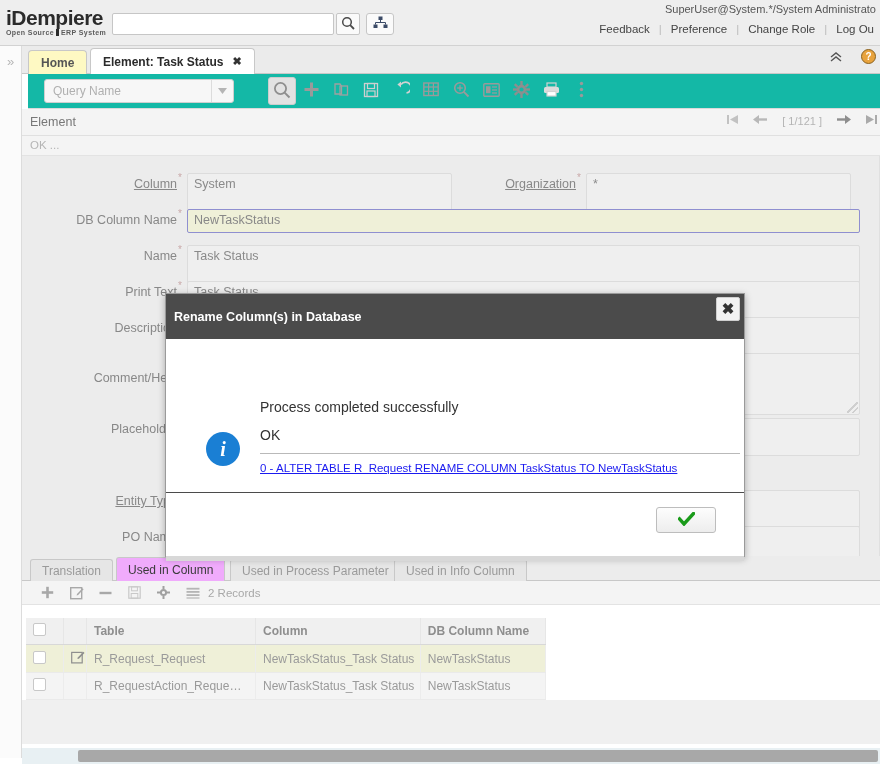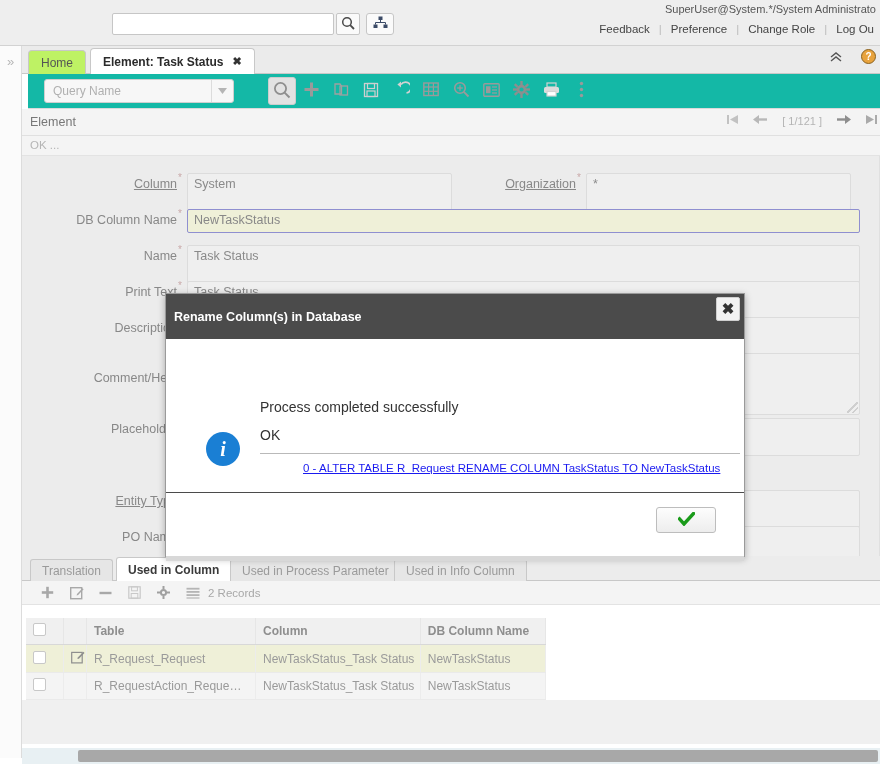--- a/index.html
+++ b/index.html
@@ -71,24 +71,25 @@
   }
   .sidetoggle {
     position: absolute; left: 0; top: 46px; width: 22px; height: 712px;
     background: #fbfbfb; border-right: 1px solid #dcdcdc;
     font-size: 13px; color: #b6b6b6; text-align: center; padding-top: 8px;
   }
   .tab {
     position: absolute; top: 4px; height: 24px;
     border: 1px solid #c8c8c8; border-bottom: none;
     border-radius: 4px 4px 0 0;
-    background: #bef264;
+    background: #fef9c3;
     font-size: 12px; color: #555;
     display: flex; align-items: center; justify-content: center;
     padding: 0 12px;
+    font-weight: bold;
   }
   .tab.active {
     background: #fff; color: #2b2b2b; font-weight: bold;
     top: 2px; height: 26px;
   }
   .tab .closex { margin-left: 9px; font-size: 11px; color: #333; font-weight: bold; }
   .hdr-right-icons {
     position: absolute; top: 50px; right: 4px;
     display: flex; gap: 16px; align-items: center;
   }
@@ -173,21 +174,21 @@
   .btabsbar {
     position: absolute; left: 22px; top: 556px; width: 858px; height: 25px;
     background: #ececec; border-bottom: 1px solid #c8c8c8;
   }
   .btab {
     position: absolute; top: 3px; height: 22px;
     border: 1px solid #c8c8c8; border-bottom: none; border-radius: 3px 3px 0 0;
     background: #e6e6e6; font-size: 12px; color: #9a9a9a;
     display: flex; align-items: center; padding: 0 11px;
   }
-  .btab.active { background: #ffffff; color: #3a3a3a; font-weight: bold; top: 1px; height: 24px; }
+  .btab.active { background: #f0abfc; color: #3a3a3a; font-weight: normal; top: 1px; height: 24px; }
 
   .gridtoolbar {
     position: absolute; left: 22px; top: 581px; width: 858px; height: 24px;
     background: #f4f4f4; border-bottom: 1px solid #e3e3e3;
     display: flex; align-items: center; padding-left: 18px; gap: 14px;
   }
   .gt-icon { width: 15px; height: 15px; display: flex; align-items: center; justify-content: center; }
   .recordcount { font-size: 11.5px; color: #a8a8a8; margin-left: -6px; }
 
   
@@ -258,21 +259,21 @@
     position: absolute; left: 94px; top: 60px; font-size: 14px; color: #333;
   }
   .msg2 {
     position: absolute; left: 94px; top: 88px; font-size: 14px; color: #333;
   }
   .hrline {
     position: absolute; left: 94px; width: 480px; height: 1px; background: #b9b9b9;
   }
   .sqllink {
     position: absolute; left: 94px; font-size: 11.5px;
-    color: #1a1af0; text-decoration: underline; white-space: nowrap; margin-left: 43px;
+    color: #1a1af0; text-decoration: underline; white-space: nowrap;
   }
   .modal-footer {
     position: absolute; left: 0; bottom: 0; width: 100%; height: 64px;
     border-top: 1px solid #4b4b4b; background: #fff;
   }
   .okbtn {
     position: absolute; right: 28px; top: 14px; width: 60px; height: 26px;
     background: linear-gradient(#fdfdfd, #ededed);
     border: 1px solid #bdbdbd; border-radius: 3px;
     display: flex; align-items: center; justify-content: center;
@@ -281,20 +282,26 @@
     position: absolute; left: 0; bottom: -5px; width: 100%; height: 5px;
     background: #d8d8d8;
   }
 </style>
 </head>
 <body>
 
 <div id="root">
 
   <div class="topbar">
+    <div class="brand">
+      <div class="brand-main">iDempiere</div>
+      <div class="brand-sub">
+        <span>Open Source</span><span class="brand-bar"></span><span>ERP System</span>
+      </div>
+    </div>
 
     <div class="globalsearch">
       <input style="width: 100%; height: 100%; border: none; outline: none; background: transparent; font-size: 12px; padding: 0px 6px; font-family: &quot;Liberation Sans&quot;, sans-serif;" placeholder="">
     </div>
 
     <div class="searchbtn">
       <span>
         <svg width="14" height="14" viewBox="0 0 14 14">
             <circle cx="6" cy="6" r="4.3" fill="none" stroke="#4a4a4a" stroke-width="1.5"></circle>
             <line x1="9.2" y1="9.2" x2="13" y2="13" stroke="#4a4a4a" stroke-width="1.8"></line>

